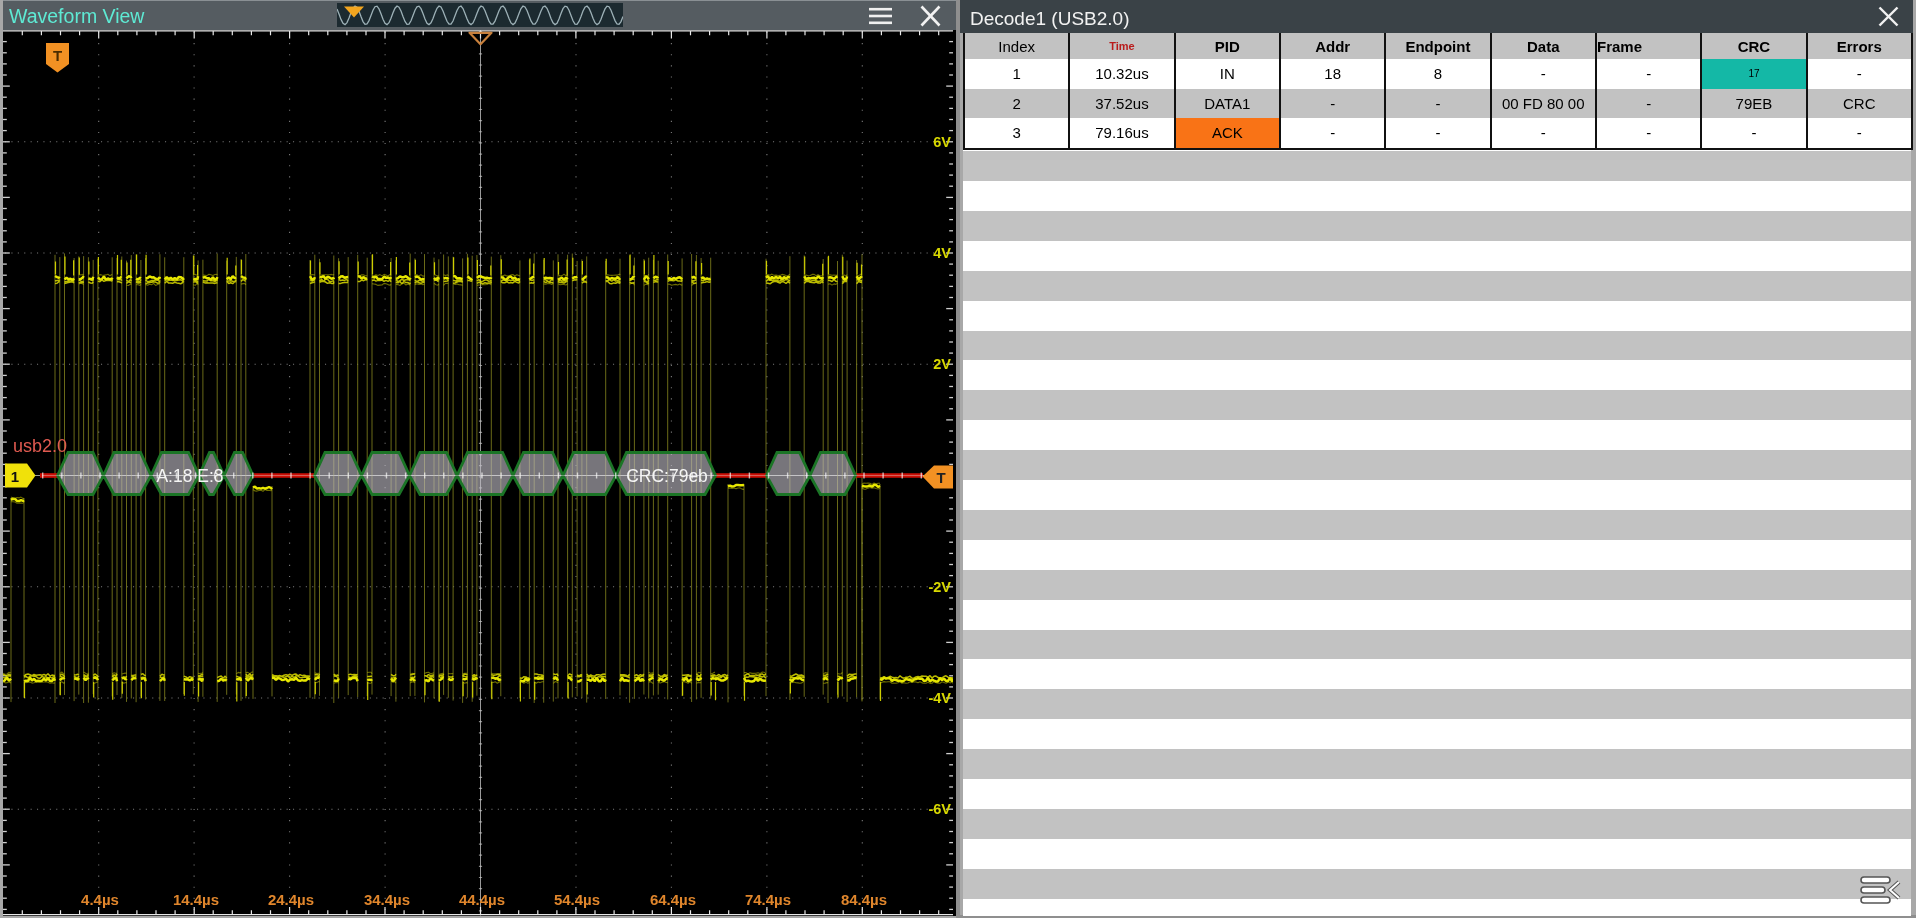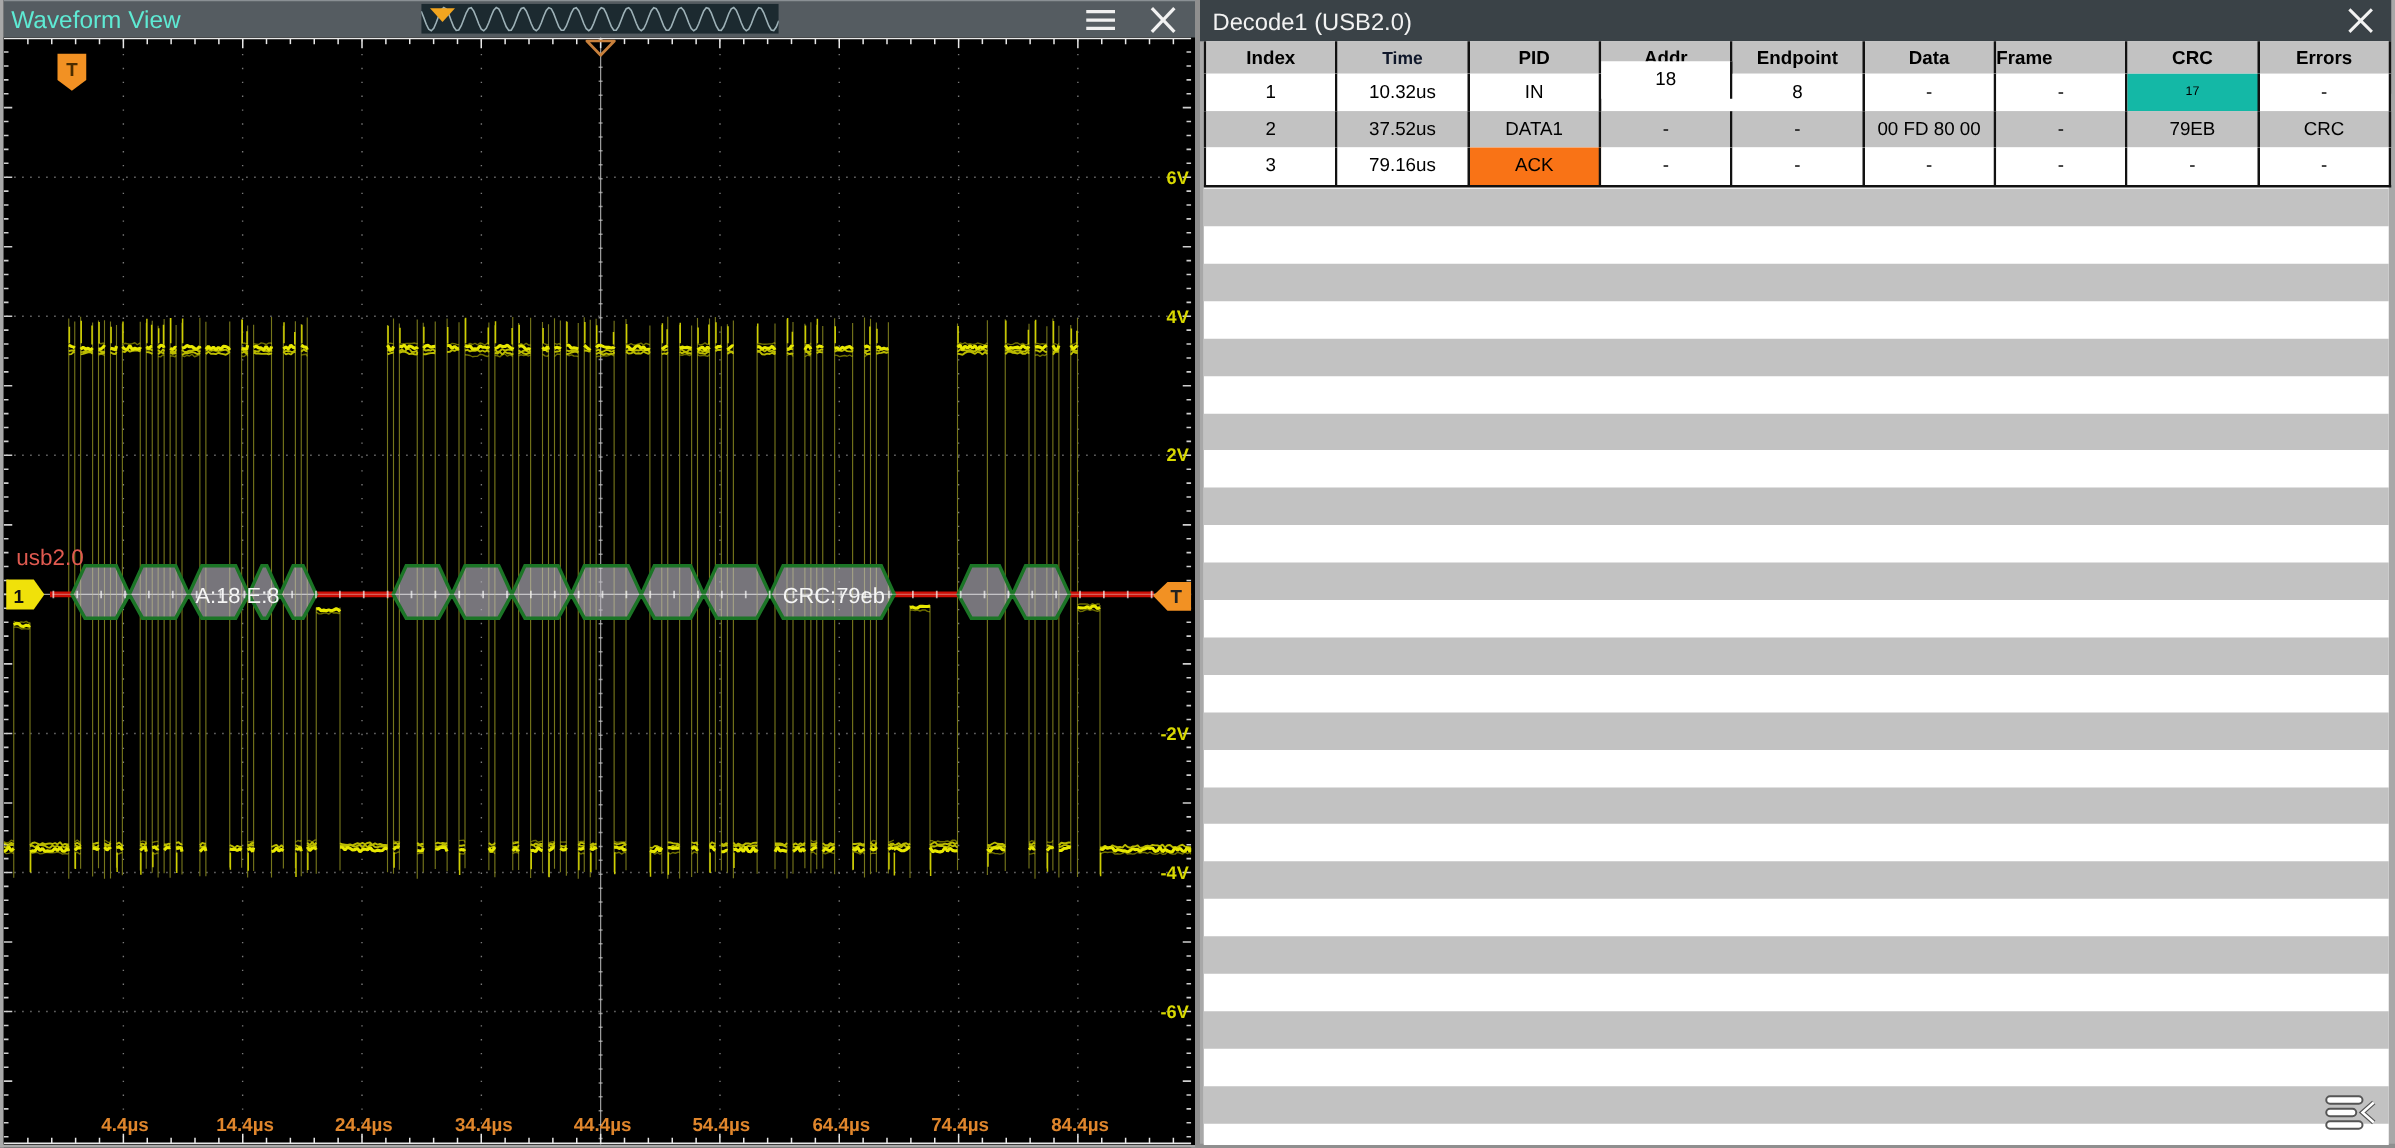--- a/index.html
+++ b/index.html
@@ -352,34 +352,34 @@
   <div class="abs" style="left:0;top:0;width:953px;height:33px;background:#3a4247;"></div>
   <div class="abs" style="left:10px;top:4px;height:29px;line-height:29px;font-size:19px;color:#f2f2f2;">Decode1 (USB2.0)</div>
   <svg class="abs" style="left:918px;top:6px;" width="21" height="21" viewBox="0 0 21 21">
       <g stroke="#f2f2f2" stroke-width="2.4">
         <line x1="1.5" y1="1.5" x2="19.5" y2="19.5"></line>
         <line x1="19.5" y1="1.5" x2="1.5" y2="19.5"></line>
       </g>
     </svg>
   <div style="position:absolute;left:3.0px;top:33px;width:948px;height:882.5px;background:#ffffff;"></div>
     <div style="position:absolute;left:3.0px;top:33px;width:948px;height:26px;background:#c2c2c2;border-left:2px solid #111;"></div>
-    <div style="position:absolute;left:5.0px;top:33px;width:103.3px;height:26px;line-height:27px;text-align:center;font-size:15px;font-weight:bold;color:#000;border-right:2px solid #111;background:#c2c2c2;">Index</div>
-    <div style="position:absolute;left:110.3px;top:33px;width:103.3px;height:26px;line-height:27px;text-align:center;font-size:14px;font-weight:bold;color:#0f172a;border-right:2px solid #111;background:#c2c2c2;">Time</div>
+    <div style="position:absolute;left:5.0px;top:33px;width:103.3px;height:26px;line-height:27px;text-align:center;font-size:15px;font-weight:normal;color:#000;border-right:2px solid #111;background:#c2c2c2;">Index</div>
+    <div style="position:absolute;left:110.3px;top:33px;width:103.3px;height:26px;line-height:27px;text-align:center;font-size:11px;font-weight:bold;color:#b91c1c;border-right:2px solid #111;background:#c2c2c2;">Time</div>
     <div style="position:absolute;left:215.7px;top:33px;width:103.3px;height:26px;line-height:27px;text-align:center;font-size:15px;font-weight:bold;color:#000;border-right:2px solid #111;background:#c2c2c2;">PID</div>
     <div style="position:absolute;left:321.0px;top:33px;width:103.3px;height:26px;line-height:27px;text-align:center;font-size:15px;font-weight:bold;color:#000;border-right:2px solid #111;background:#c2c2c2;">Addr</div>
     <div style="position:absolute;left:426.3px;top:33px;width:103.3px;height:26px;line-height:27px;text-align:center;font-size:15px;font-weight:bold;color:#000;border-right:2px solid #111;background:#c2c2c2;">Endpoint</div>
     <div style="position:absolute;left:531.6px;top:33px;width:103.3px;height:26px;line-height:27px;text-align:center;font-size:15px;font-weight:bold;color:#000;border-right:2px solid #111;background:#c2c2c2;">Data</div>
     <div style="position:absolute;left:637.0px;top:33px;width:103.3px;height:26px;line-height:27px;text-align:left;font-size:15px;font-weight:bold;color:#000;border-right:2px solid #111;background:#c2c2c2;">Frame</div>
     <div style="position:absolute;left:742.3px;top:33px;width:103.3px;height:26px;line-height:27px;text-align:center;font-size:15px;font-weight:bold;color:#000;border-right:2px solid #111;background:#c2c2c2;">CRC</div>
     <div style="position:absolute;left:847.6px;top:33px;width:103.3px;height:42px;line-height:27px;text-align:center;font-size:15px;font-weight:bold;color:#000;border-right:2px solid #111;background:#c2c2c2;">Errors</div>
     <div style="position:absolute;left:3.0px;top:59.0px;width:948px;height:29.5px;background:#ffffff;border-left:2px solid #111;"></div>
     <div style="position:absolute;left:5.0px;top:59.0px;width:103.3px;height:29.5px;line-height:29.5px;text-align:center;font-size:15px;color:#000;border-right:2px solid #111;background:#ffffff;">1</div>
     <div style="position:absolute;left:110.3px;top:59.0px;width:103.3px;height:29.5px;line-height:29.5px;text-align:center;font-size:15px;color:#000;border-right:2px solid #111;background:#ffffff;">10.32us</div>
     <div style="position:absolute;left:215.7px;top:59.0px;width:103.3px;height:29.5px;line-height:29.5px;text-align:center;font-size:15px;color:#000;border-right:2px solid #111;background:#ffffff;">IN</div>
-    <div style="position:absolute;left:321.0px;top:49px;width:103.3px;height:29.5px;line-height:29.5px;text-align:center;font-size:15px;color:#000;border-right:2px solid #111;background:#ffffff;">18</div>
+    <div style="position:absolute;left:321.0px;top:59.0px;width:103.3px;height:29.5px;line-height:29.5px;text-align:center;font-size:15px;color:#000;border-right:2px solid #111;background:#ffffff;">18</div>
     <div style="position:absolute;left:426.3px;top:59.0px;width:103.3px;height:29.5px;line-height:29.5px;text-align:center;font-size:15px;color:#000;border-right:2px solid #111;background:#ffffff;">8</div>
     <div style="position:absolute;left:531.6px;top:59.0px;width:103.3px;height:29.5px;line-height:29.5px;text-align:center;font-size:15px;color:#000;border-right:2px solid #111;background:#ffffff;">-</div>
     <div style="position:absolute;left:637.0px;top:59.0px;width:103.3px;height:29.5px;line-height:29.5px;text-align:center;font-size:15px;color:#000;border-right:2px solid #111;background:#ffffff;">-</div>
     <div style="position:absolute;left:742.3px;top:59.0px;width:103.3px;height:29.5px;line-height:29.5px;text-align:center;font-size:10px;color:#000;border-right:2px solid #111;background:#14b8a6;">17</div>
     <div style="position:absolute;left:847.6px;top:59.0px;width:103.3px;height:29.5px;line-height:29.5px;text-align:center;font-size:15px;color:#000;border-right:2px solid #111;background:#ffffff;">-</div>
     <div style="position:absolute;left:3.0px;top:88.5px;width:948px;height:29.5px;background:#c2c2c2;border-left:2px solid #111;"></div>
     <div style="position:absolute;left:5.0px;top:88.5px;width:103.3px;height:29.5px;line-height:29.5px;text-align:center;font-size:15px;color:#000;border-right:2px solid #111;background:#c2c2c2;">2</div>
     <div style="position:absolute;left:110.3px;top:88.5px;width:103.3px;height:29.5px;line-height:29.5px;text-align:center;font-size:15px;color:#000;border-right:2px solid #111;background:#c2c2c2;">37.52us</div>
     <div style="position:absolute;left:215.7px;top:88.5px;width:103.3px;height:29.5px;line-height:29.5px;text-align:center;font-size:15px;color:#000;border-right:2px solid #111;background:#c2c2c2;">DATA1</div>
     <div style="position:absolute;left:321.0px;top:88.5px;width:103.3px;height:29.5px;line-height:29.5px;text-align:center;font-size:15px;color:#000;border-right:2px solid #111;background:#c2c2c2;">-</div>

